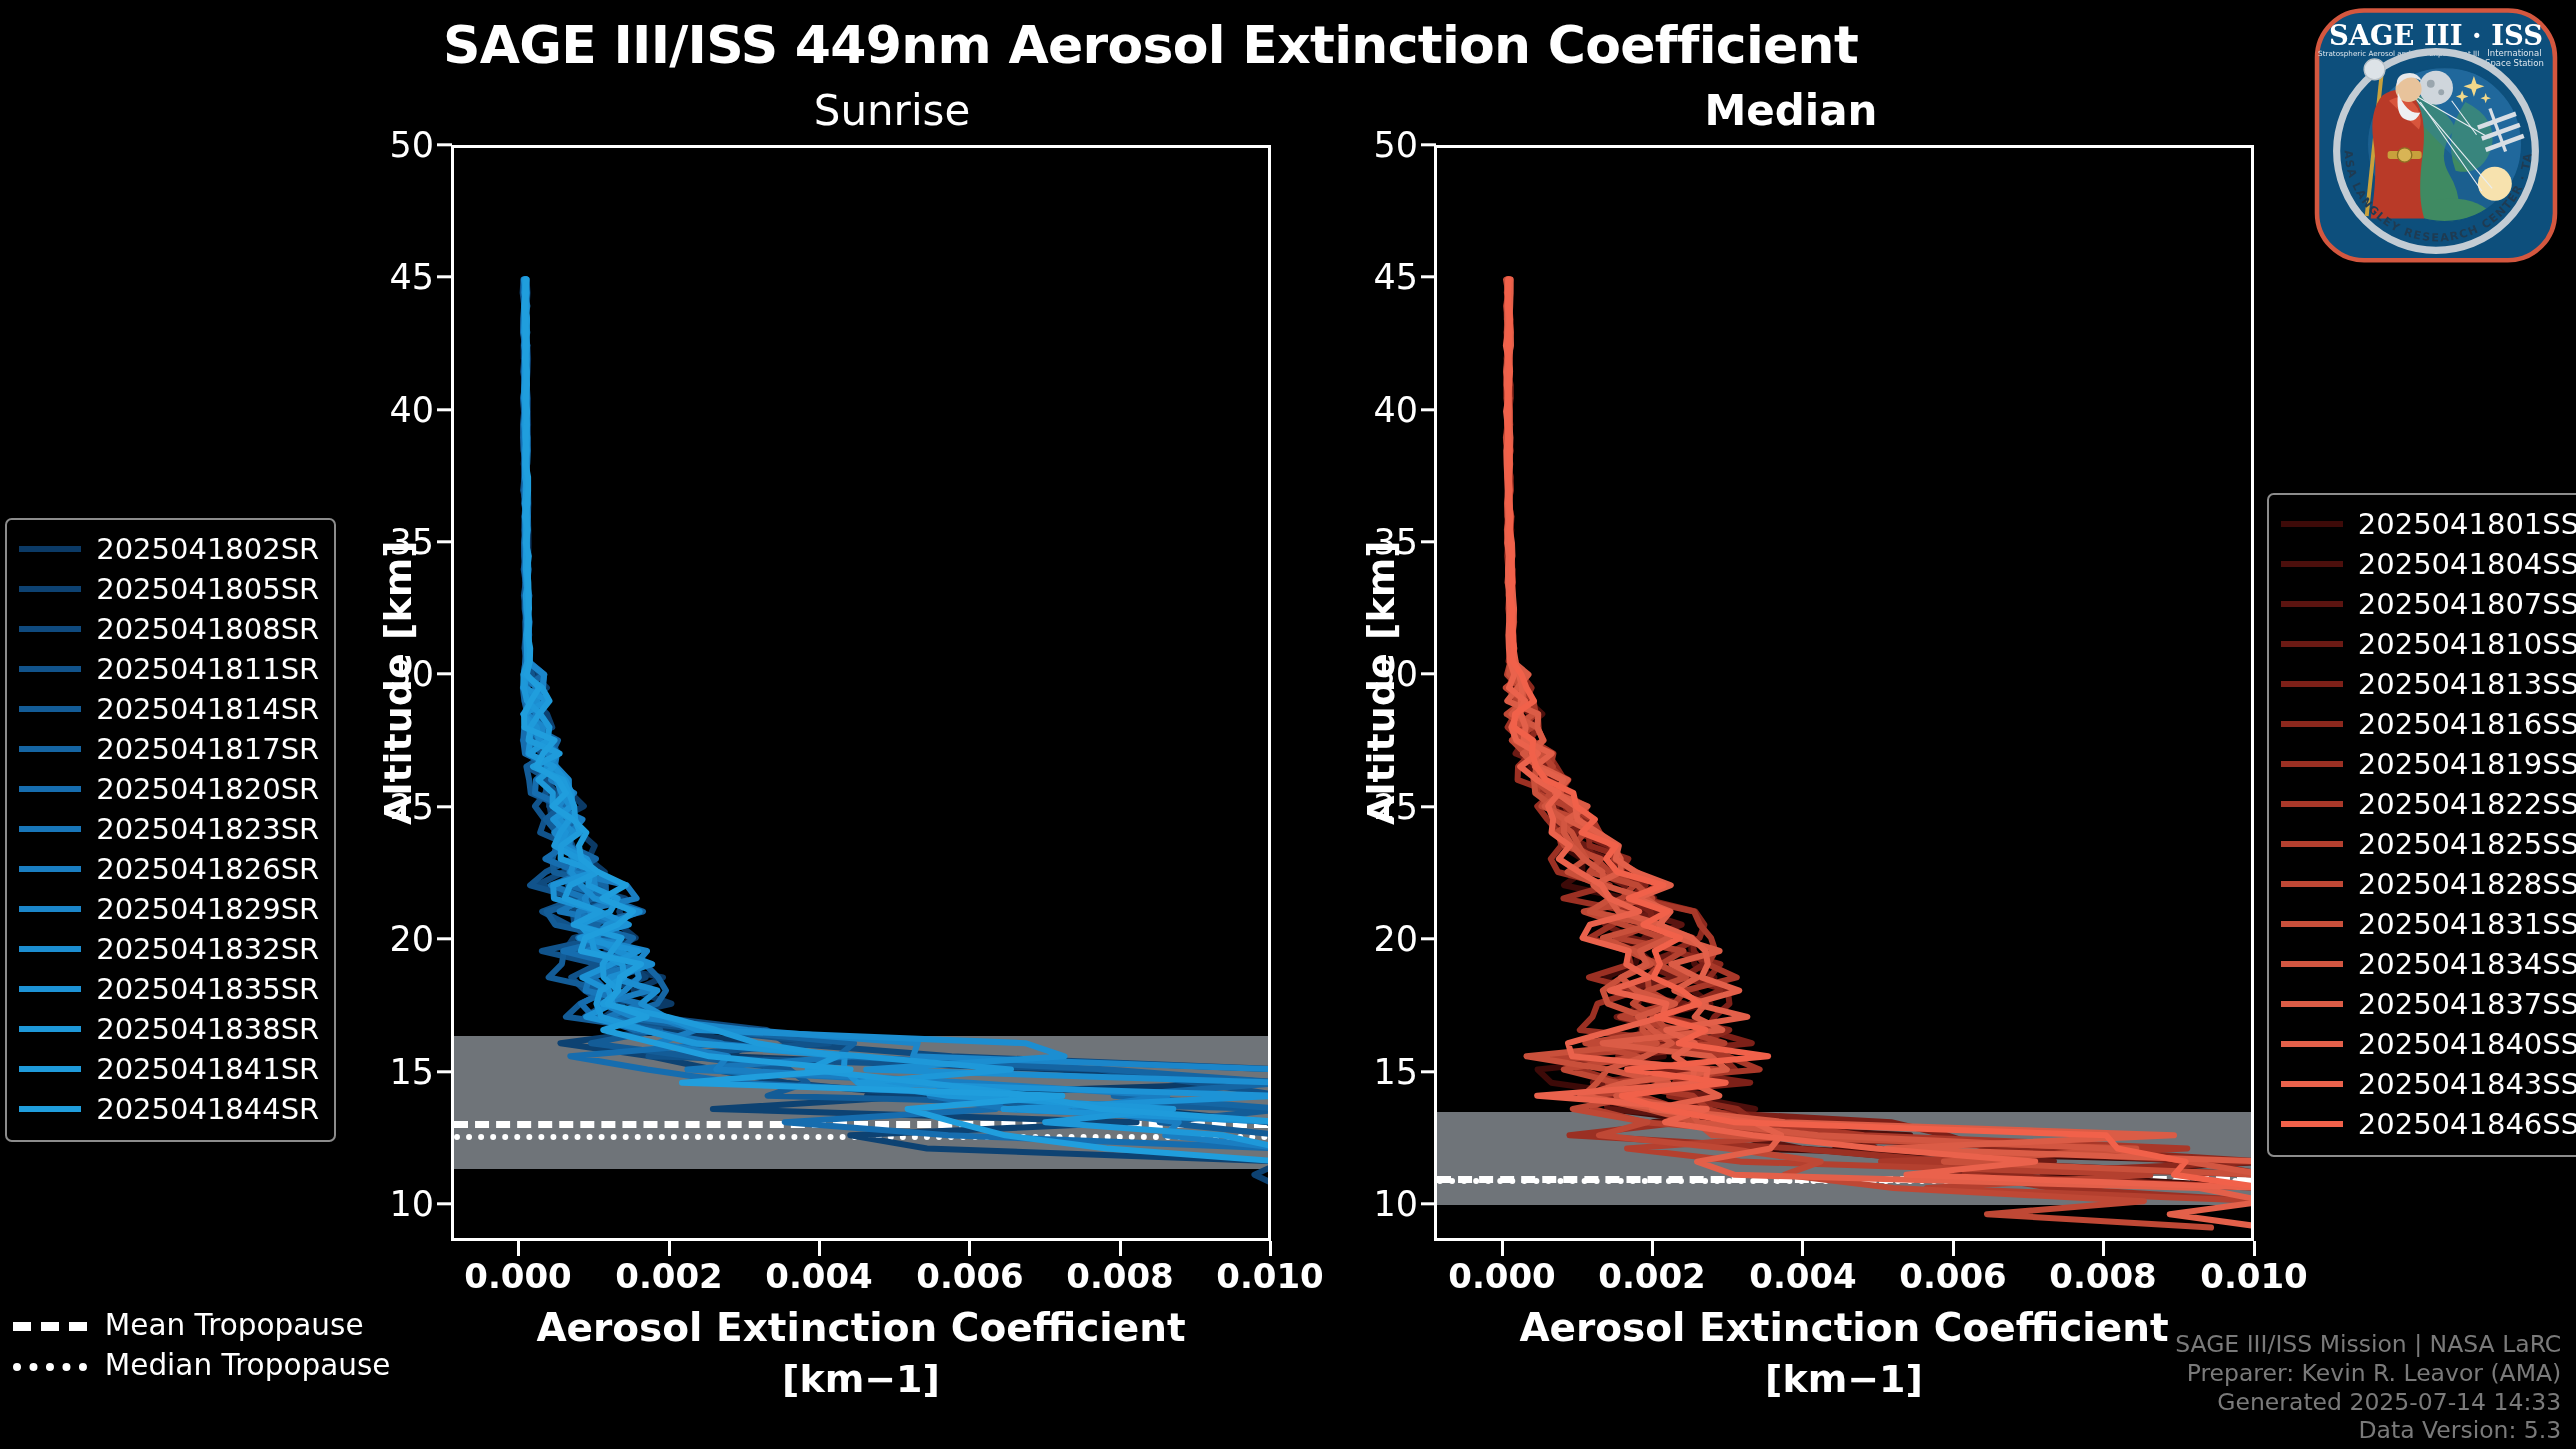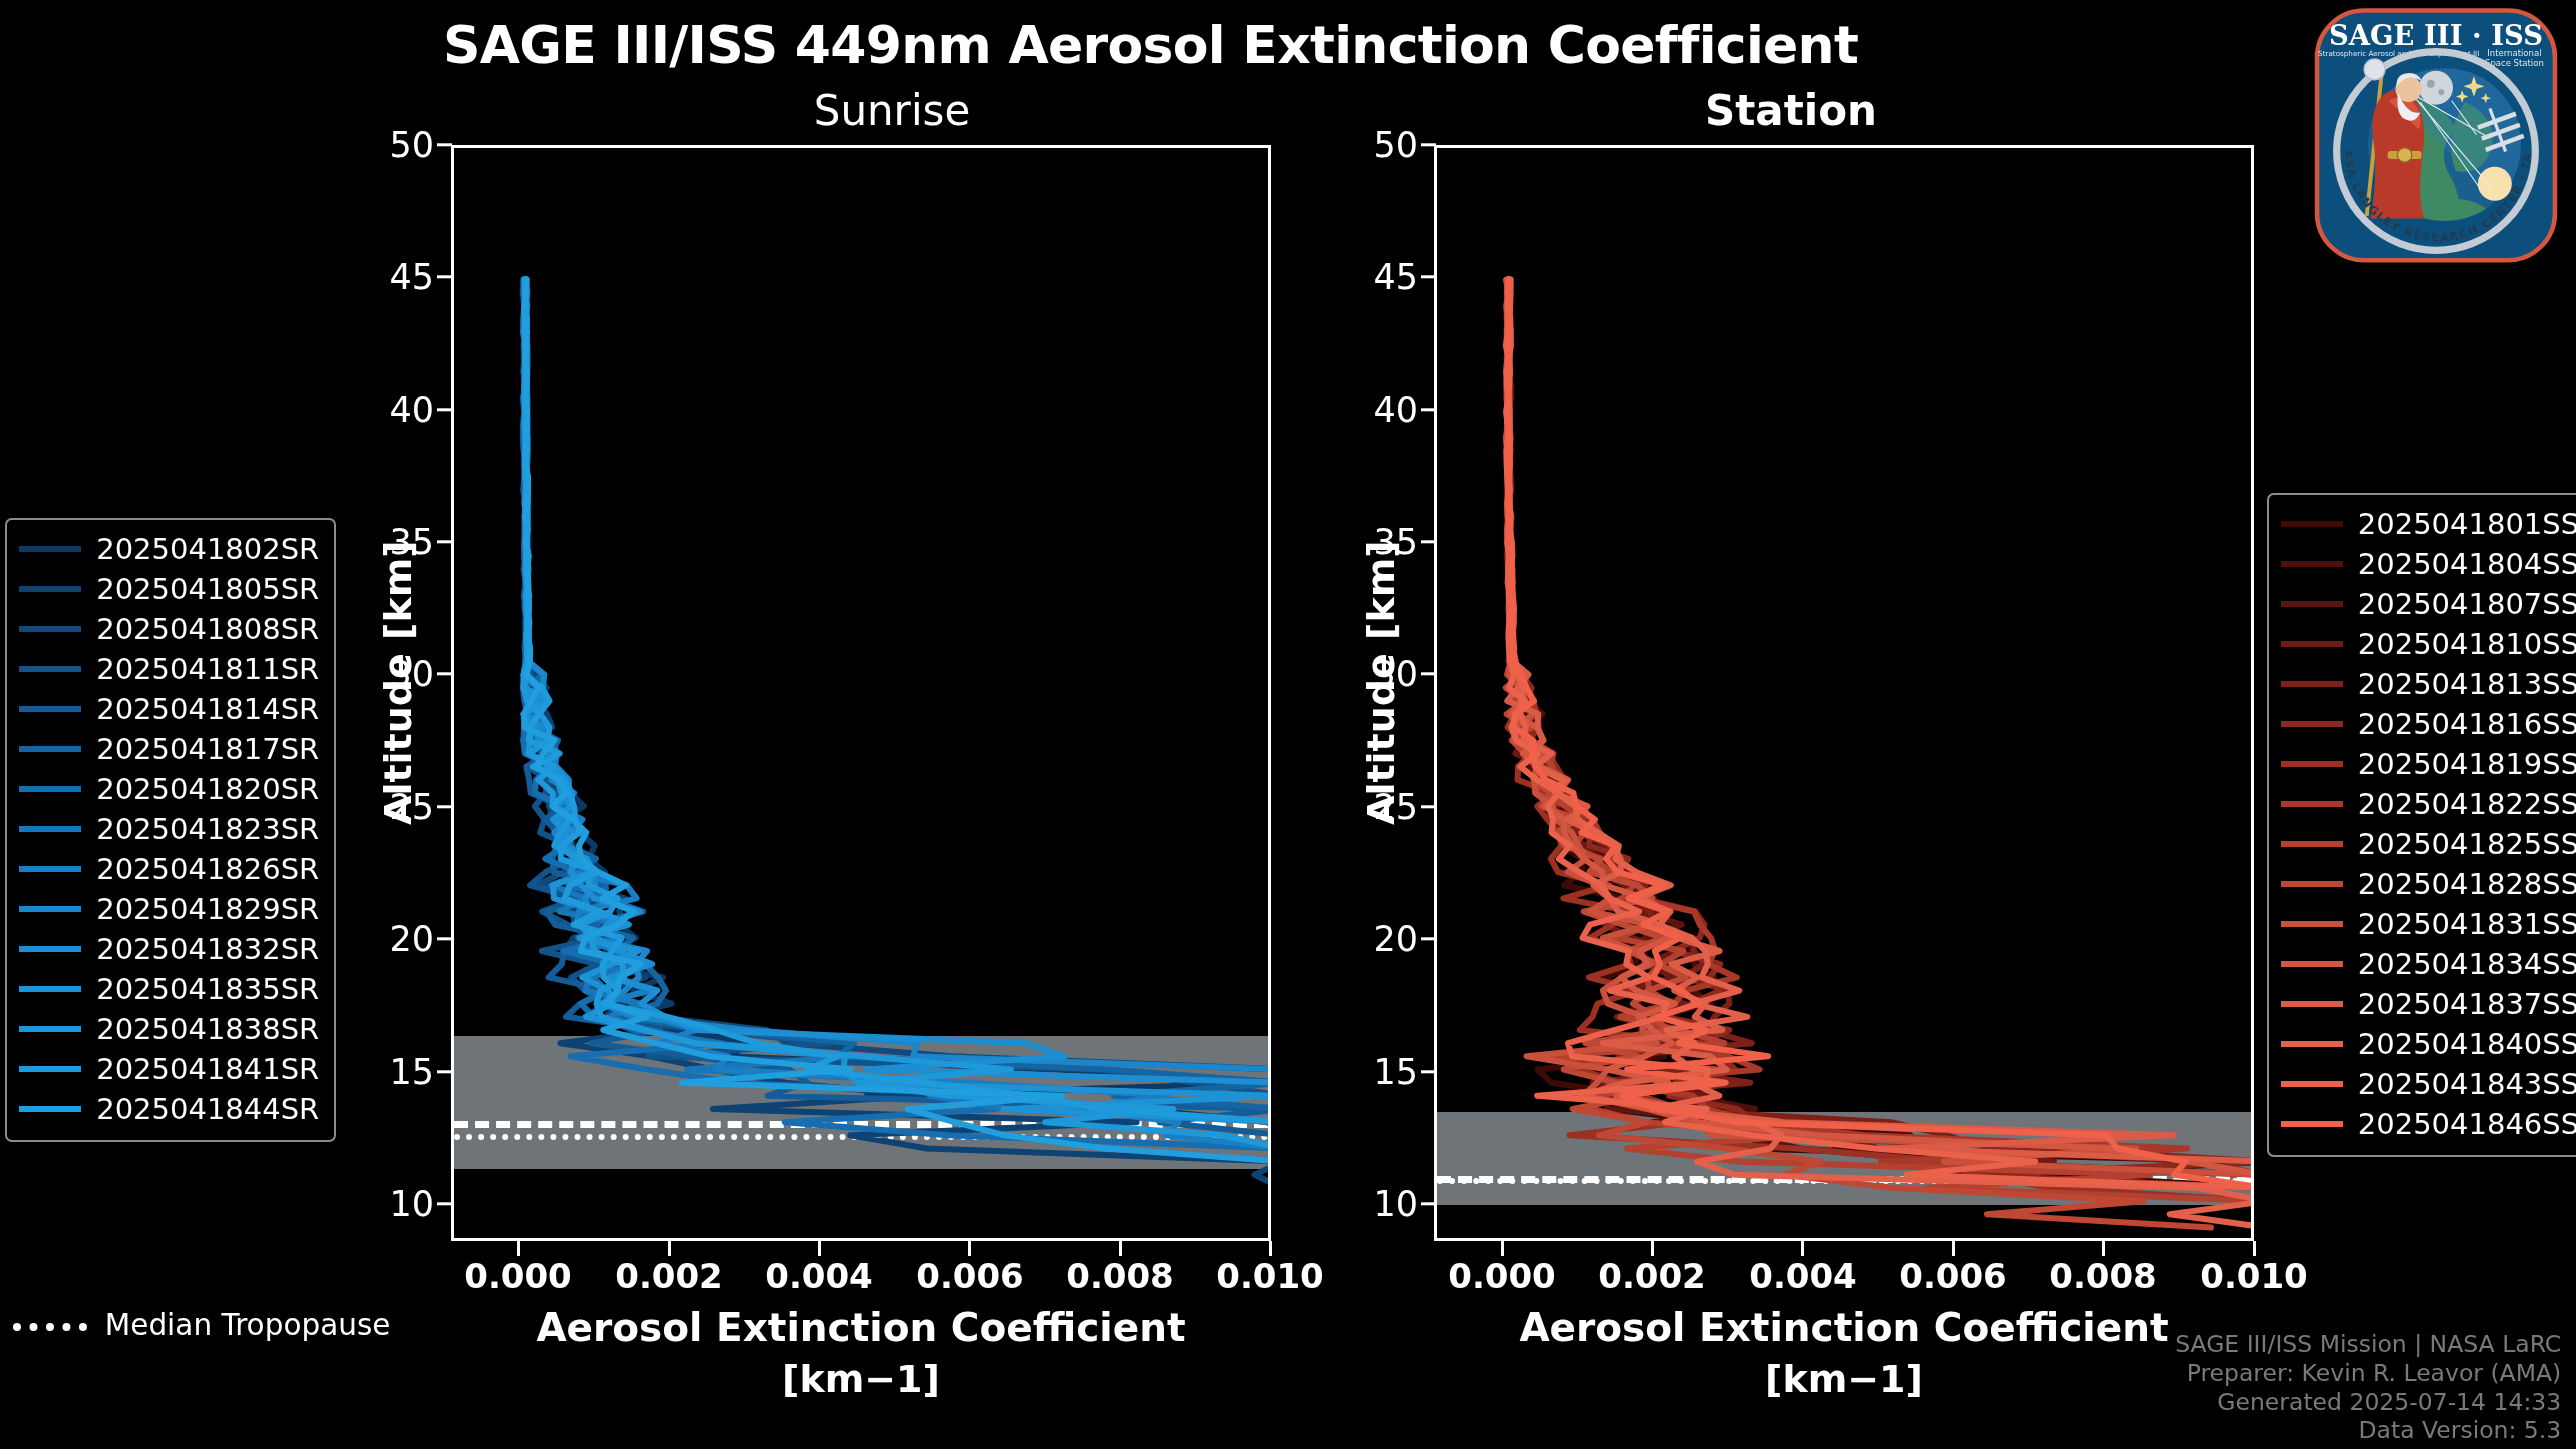--- a/index.html
+++ b/index.html
@@ -69,21 +69,21 @@
   
   #logo{position:absolute;right:9.4px;top:4px;width:262px;height:268px;}
 </style>
 </head>
 <body>
 
 <div id="main-title">SAGE III/ISS 449nm Aerosol Extinction Coefficient</div>
 
 <div id="subtitle-row">
   <div id="label-sunrise">Sunrise</div>
-  <div id="label-sunset">Station</div>
+  <div id="label-sunset">Median</div>
 </div>
 
 <div class="panel" id="panel-sunrise">
   <div class="band" style="top:888px;height:133px;"></div>
   <div class="tropo-line tropo-mean" style="top:973px;"></div>
   <div class="tropo-line tropo-median" style="top:986px;"></div>
   <svg class="curves" id="curves-sunrise" viewBox="0 0 1212 1624" preserveAspectRatio="none">
       <polyline points="108.0,196.1 109.5,215.7 108.1,235.4 107.4,255.0 106.2,274.6 109.2,294.2 110.3,313.8 109.5,333.4 107.9,353.0 110.0,372.7 109.8,392.3 110.3,411.9 108.9,431.5 107.4,451.1 108.6,470.7 108.0,490.3 110.2,510.0 110.8,529.6 110.0,549.2 110.7,568.8 110.9,588.4 110.7,608.0 110.1,627.6 108.7,647.2 110.2,666.9 109.9,686.5 112.7,706.1 110.1,725.7 111.2,745.3 110.6,764.9 119.2,784.5 138.3,804.2 114.4,823.8 112.3,843.4 106.6,863.0 144.3,882.6 155.1,902.2 125.9,921.8 160.7,941.4 173.8,961.1 193.3,980.7 155.2,1000.3 187.1,1019.9 209.5,1039.5 200.1,1059.1 224.6,1078.7 215.1,1098.4 202.5,1118.0 214.8,1137.6 245.9,1157.2 270.5,1176.8 227.9,1196.4 210.1,1216.0 311.2,1235.7 267.7,1255.3 323.7,1274.9 237.2,1294.5 318.9,1314.1 444.6,1333.7 407.0,1353.3 896.9,1372.9 1233.5,1392.6 615.0,1412.2 1021.0,1431.8 1211.9,1451.4 1234.2,1471.0 1234.2,1490.6 1234.2,1510.2 1234.2,1529.9 1234.2,1549.5 1234.2,1569.1 1234.2,1588.7 1234.2,1608.3" fill="none" stroke="#0b3a66" stroke-width="9" stroke-linejoin="round" stroke-linecap="round"></polyline>
       <polyline points="108.2,196.1 106.9,215.7 105.2,235.4 107.4,255.0 104.8,274.6 106.4,294.2 107.1,313.8 106.8,333.4 106.6,353.0 108.0,372.7 104.4,392.3 104.5,411.9 106.6,431.5 105.7,451.1 104.9,470.7 107.8,490.3 105.2,510.0 105.0,529.6 108.1,549.2 105.7,568.8 106.9,588.4 106.9,608.0 107.3,627.6 108.9,647.2 108.4,666.9 107.9,686.5 107.8,706.1 108.5,725.7 108.5,745.3 107.6,764.9 116.2,784.5 124.7,804.2 119.5,823.8 138.6,843.4 146.3,863.0 102.7,882.6 134.1,902.2 148.0,921.8 138.9,941.4 137.3,961.1 142.5,980.7 145.8,1000.3 150.7,1019.9 172.6,1039.5 178.4,1059.1 180.2,1078.7 180.7,1098.4 254.9,1118.0 246.0,1137.6 256.8,1157.2 177.9,1176.8 164.9,1196.4 256.0,1216.0 285.3,1235.7 224.5,1255.3 250.4,1274.9 224.5,1294.5 307.5,1314.1 158.4,1333.7 292.7,1353.3 385.7,1372.9 494.7,1392.6 697.4,1412.2 385.5,1431.8 1016.3,1451.4 590.0,1471.0 704.3,1490.6 1234.2,1510.2 1191.8,1529.9 1234.2,1549.5 1234.2,1569.1 1234.2,1588.7 1234.2,1608.3" fill="none" stroke="#0d4272" stroke-width="9" stroke-linejoin="round" stroke-linecap="round"></polyline>
       <polyline points="104.3,196.1 107.6,215.7 107.7,235.4 107.5,255.0 105.7,274.6 103.8,294.2 104.0,313.8 107.3,333.4 106.6,353.0 103.4,372.7 106.5,392.3 107.6,411.9 107.6,431.5 105.9,451.1 104.5,470.7 104.7,490.3 104.1,510.0 105.6,529.6 107.4,549.2 108.1,568.8 106.0,588.4 107.0,608.0 106.8,627.6 106.6,647.2 107.6,666.9 106.9,686.5 107.8,706.1 109.7,725.7 110.2,745.3 109.6,764.9 129.7,784.5 105.1,804.2 108.4,823.8 111.7,843.4 117.7,863.0 118.4,882.6 129.3,902.2 151.3,921.8 134.7,941.4 152.9,961.1 141.7,980.7 157.4,1000.3 168.3,1019.9 176.3,1039.5 181.6,1059.1 163.3,1078.7 123.2,1098.4 248.6,1118.0 176.7,1137.6 179.2,1157.2 196.9,1176.8 239.3,1196.4 245.4,1216.0 208.6,1235.7 203.9,1255.3 266.6,1274.9 297.6,1294.5 465.4,1314.1 495.4,1333.7 740.9,1353.3 1234.2,1372.9 1234.2,1392.6 1234.2,1412.2 1234.2,1431.8 1234.2,1451.4 1234.2,1471.0 1234.2,1490.6 1234.2,1510.2 1234.2,1529.9 1234.2,1549.5 1234.2,1569.1 1234.2,1588.7 1234.2,1608.3" fill="none" stroke="#0f4a7e" stroke-width="9" stroke-linejoin="round" stroke-linecap="round"></polyline>
@@ -326,20 +326,26 @@
     </div>
     <div class="leg-row">
       <span class="leg-swatch" style="background: rgb(241, 97, 74);"></span>
       <span class="leg-text">2025041846SS</span>
     </div>
   </div>
 
 <div id="tropo-legend">
     <div class="tl-row">
       <span class="tl-key">
+        <span class="dashline"></span>
+      </span>
+      <span class="tl-text">Mean Tropopause</span>
+    </div>
+    <div class="tl-row">
+      <span class="tl-key">
         <span class="dotline"></span>
       </span>
       <span class="tl-text">Median Tropopause</span>
     </div>
   </div>
 
 <div id="footer">
     <div>SAGE III/ISS Mission | NASA LaRC</div>
     <div>Preparer: Kevin R. Leavor (AMA)</div>
     <div>Generated 2025-07-14 14:33</div>

